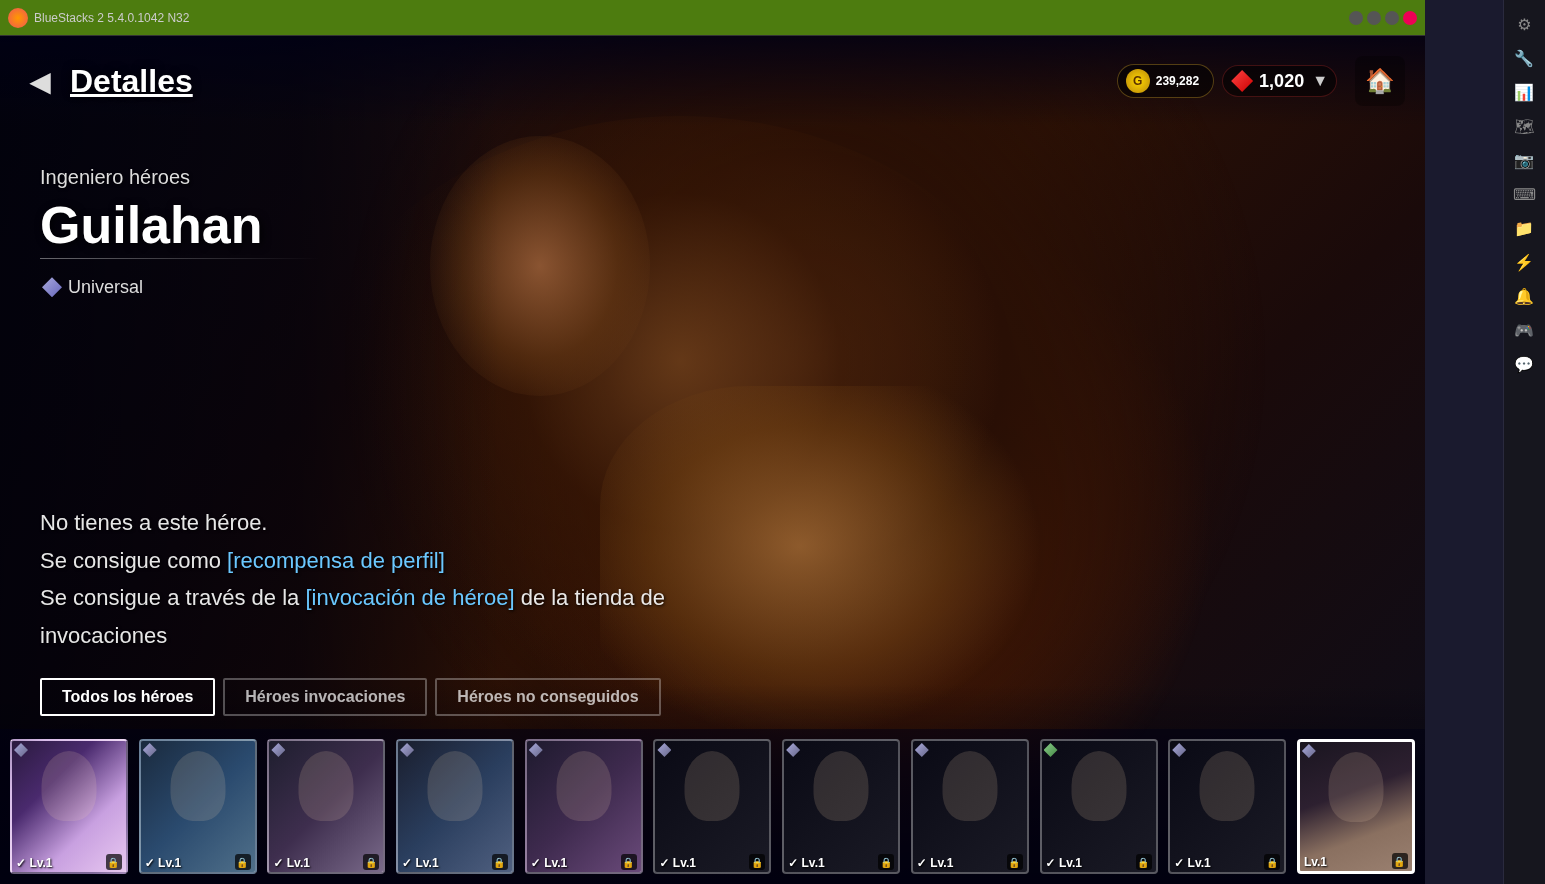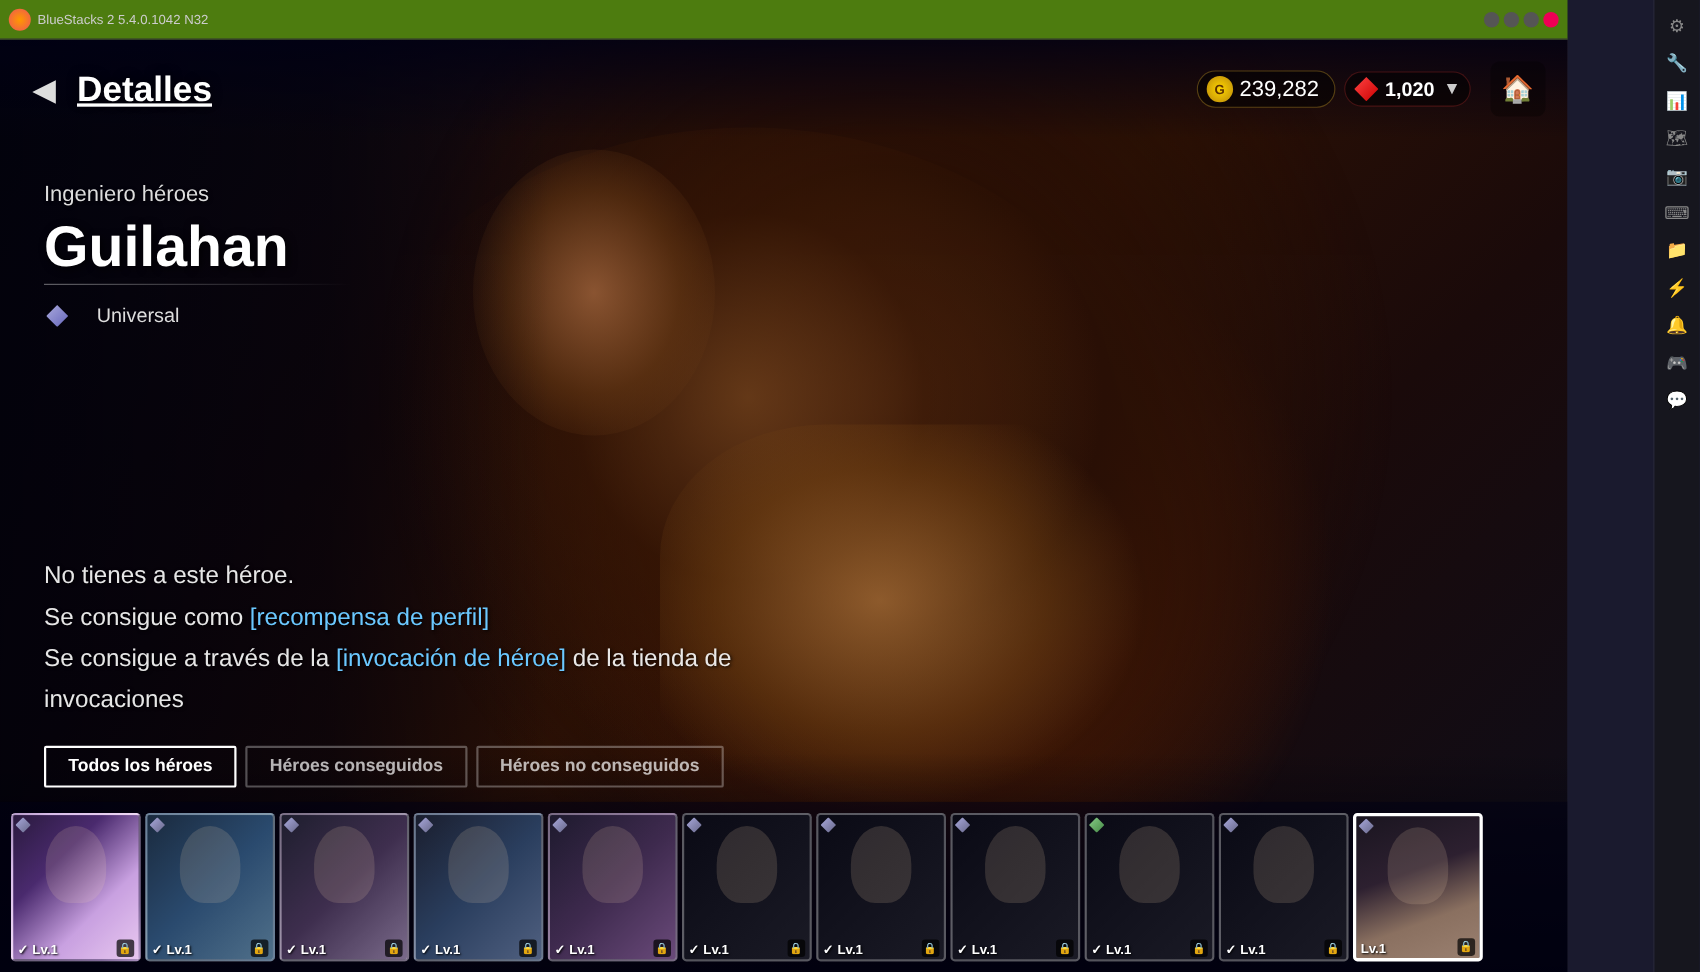--- a/index.html
+++ b/index.html
@@ -180,22 +180,22 @@
       width: 24px; height: 24px;
       background: radial-gradient(circle, #ffd700, #b8860b);
       border-radius: 50%;
       display: flex; align-items: center; justify-content: center;
       font-size: 12px;
       color: #5a3000;
       font-weight: bold;
     }
     .currency-amount {
       color: white;
-      font-size: 20px;
-      font-weight: normal;
+      font-size: 12px;
+      font-weight: bold;
     }
 
     .gem-box {
       display: flex;
       align-items: center;
       gap: 6px;
       background: rgba(0,0,0,0.5);
       border: 1px solid rgba(200,50,50,0.3);
       border-radius: 20px;
       padding: 4px 8px;
@@ -255,21 +255,21 @@
     .hero-divider {
       width: 280px;
       height: 1px;
       background: linear-gradient(to right, rgba(255,255,255,0.4), transparent);
       margin-bottom: 16px;
     }
 
     .hero-type {
       display: flex;
       align-items: center;
-      gap: 24px;
+      gap: 4px;
     }
     .type-icon {
       width: 24px; height: 24px;
       display: flex; align-items: center; justify-content: center;
     }
     .diamond-icon {
       width: 20px; height: 20px;
       background: linear-gradient(135deg, #aaaadd, #6666bb);
       clip-path: polygon(50% 0%, 100% 50%, 50% 100%, 0% 50%);
     }
@@ -328,20 +328,21 @@
       bottom: 0;
       left: 0;
       width: 100%;
       height: 155px;
       display: flex;
       align-items: center;
       padding: 10px 10px;
       gap: 4px;
       background: rgba(0,0,20,0.5);
       overflow: hidden;
+      justify-content: space-between;
     }
 
     .hero-thumb {
       width: 118px;
       height: 135px;
       flex-shrink: 0;
       border: 2px solid rgba(255,255,255,0.3);
       border-radius: 4px;
       position: relative;
       overflow: hidden;
@@ -501,21 +502,21 @@
   <div id="hero-description">
     <div class="desc-text">
       <span>No tienes a este héroe.</span><br>
       <span>Se consigue como <span class="highlight">[recompensa de perfil]</span></span><br>
       <span>Se consigue a través de la <span class="highlight">[invocación de héroe]</span> de la tienda de invocaciones</span>
     </div>
   </div>
 
   <div id="filter-buttons">
     <button class="filter-btn active">Todos los héroes</button>
-    <button class="filter-btn inactive">Héroes conseguidos</button>
+    <button class="filter-btn inactive">Héroes invocaciones</button>
     <button class="filter-btn inactive">Héroes no conseguidos</button>
   </div>
 
   <div id="hero-carousel">
     <div class="hero-thumb portrait-1">
       <div class="thumb-type-icon" style="background: linear-gradient(135deg,#aad,#668);"></div>
       <div class="thumb-level">✓ Lv.1</div>
       <div class="thumb-lock">🔒</div>
     </div>
     <div class="hero-thumb portrait-2">

